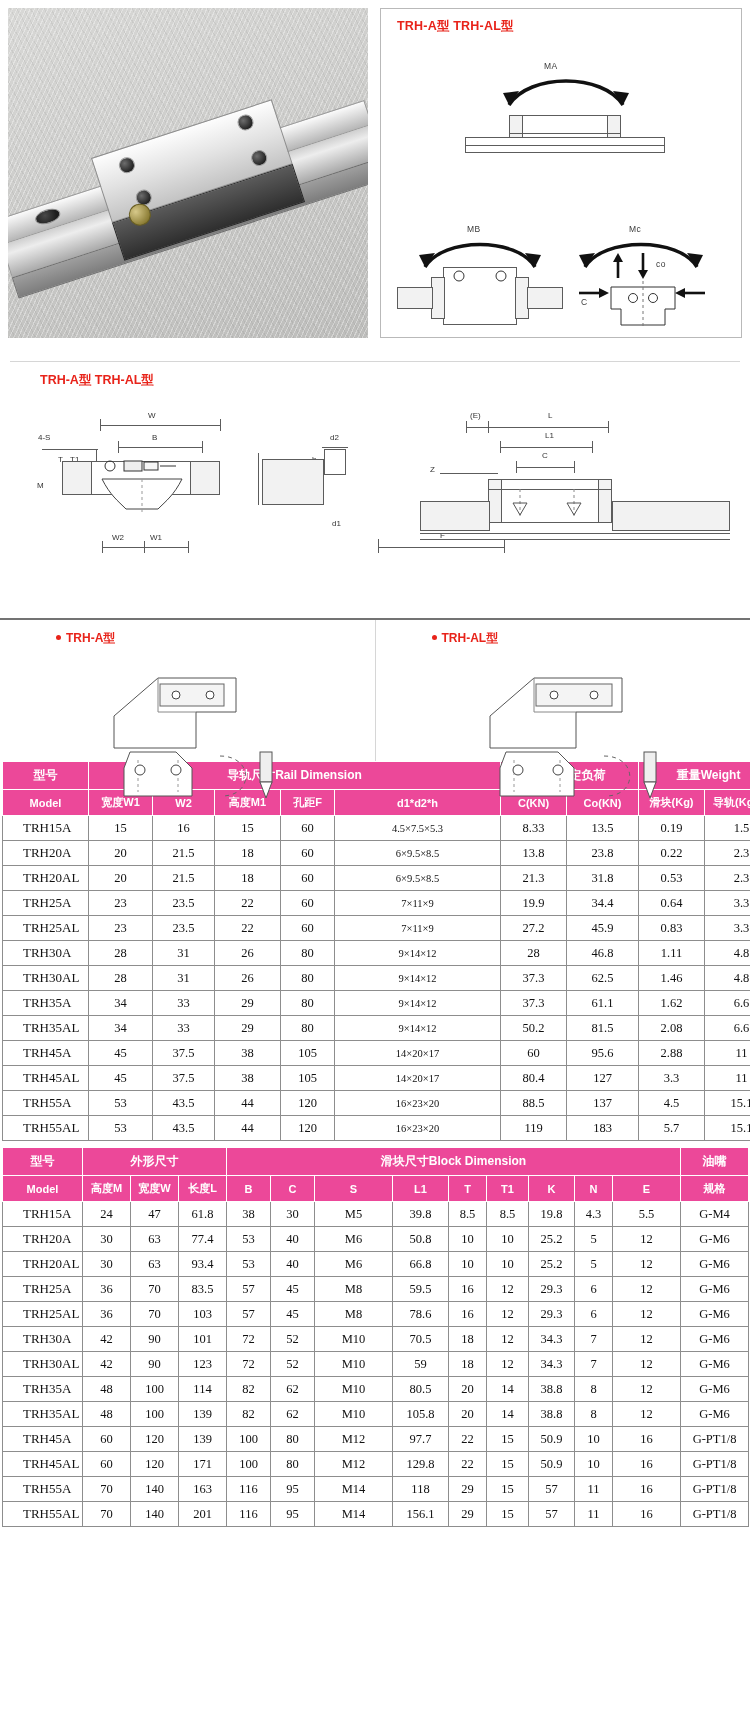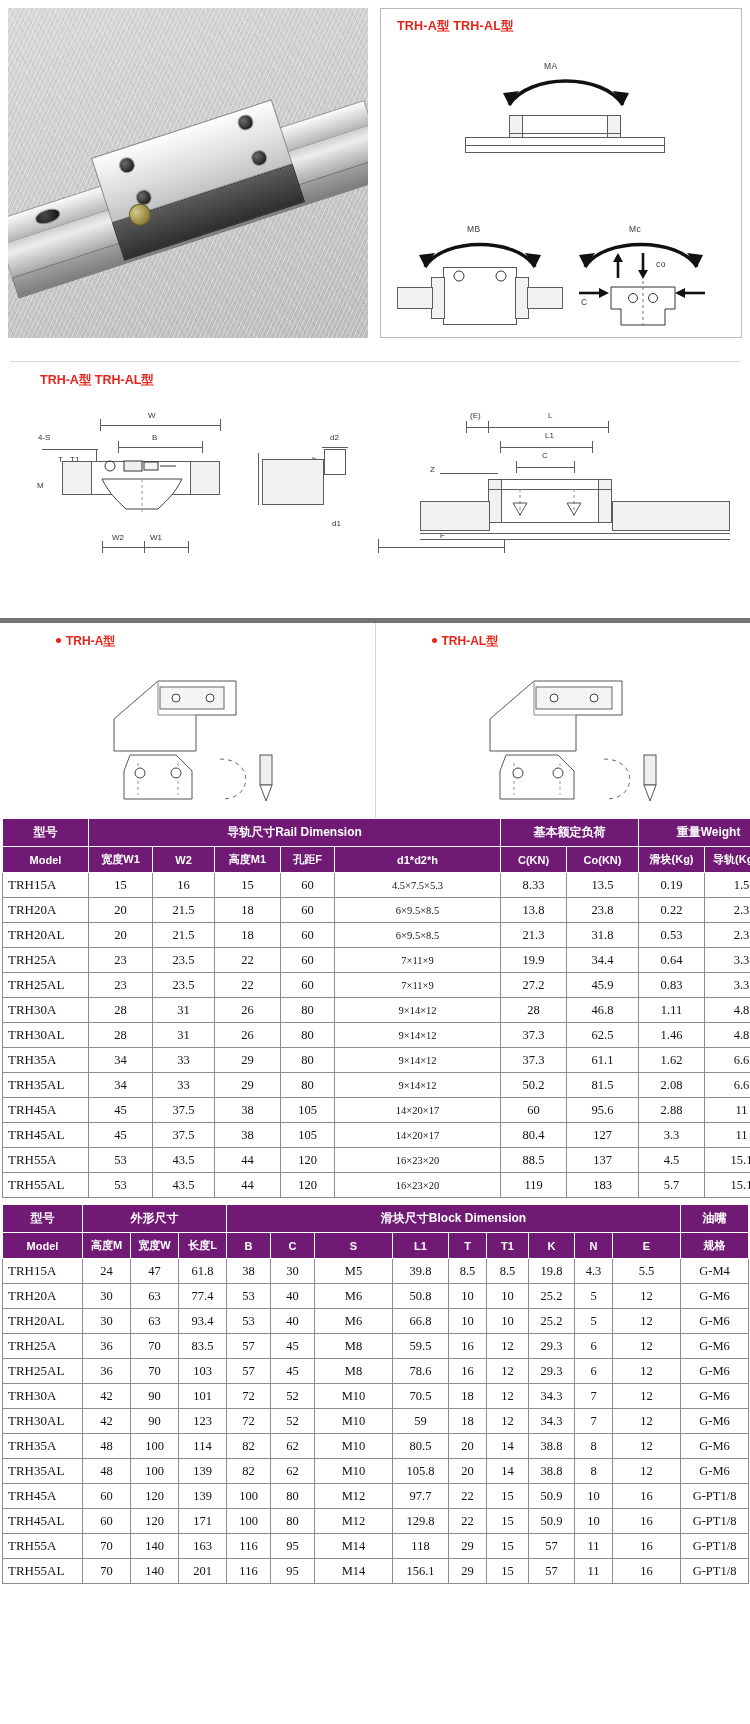--- a/index.html
+++ b/index.html
@@ -119,21 +119,21 @@
     padding-left:40px;
   }
   .dim-area { position:relative; height:200px; margin-top:4px; }
   .dtext {
     position:absolute; font-size:8px; color:#333;
     font-family:"Liberation Sans", sans-serif;
   }
 
   
   .sec-variants {
-    display:flex; height:200px; border-top:5px solid #737373; margin-top:6px;
+    display:flex; height:143px; border-top:2px solid #737373; margin-top:6px;
   }
   .variant {
     flex:1; position:relative; padding-top:10px;
   }
   .variant + .variant { border-left:1px solid #d6d6d6; }
   .variant-title {
     color:#e8231a; font-size:12px; font-weight:bold; padding-left:56px;
   }
   .bullet-dot {
     display:inline-block; width:5px; height:5px; background:#e8231a;
@@ -145,33 +145,33 @@
   table.spec {
     width:746px; border-collapse:collapse; margin:0 auto;
     table-layout:fixed;
   }
   table.spec th, table.spec td {
     border:1px solid #8d8d8d;
     text-align:center;
     font-family:"Liberation Serif","DejaVu Serif",serif;
   }
   table.spec thead th {
-    background:#701a75; color:#fff; font-weight:bold;
+    background:#ec4899; color:#fff; font-weight:bold;
     border-color:#ffffff;
     font-size:12px;
     padding:5px 1px;
     font-family:"Liberation Sans", sans-serif;
   }
   table.spec thead th.sm { font-size:11px; }
   table.spec tbody td {
     font-size:12.5px; padding:4px 1px; color:#111;
     background:#fff;
   }
   table.spec tbody td.model {
-    text-align:left; padding-left:5px; font-size:13px;
+    text-align:left; padding-left:20px; font-size:13px;
   }
   table.spec tbody td.tiny { font-size:10.5px; }
   .tbl-gap { height:6px; }
 
   .t2 thead th { font-size:11.5px; }
   .t2 tbody td { font-size:12px; }
 </style>
 </head>
 <body>
 

